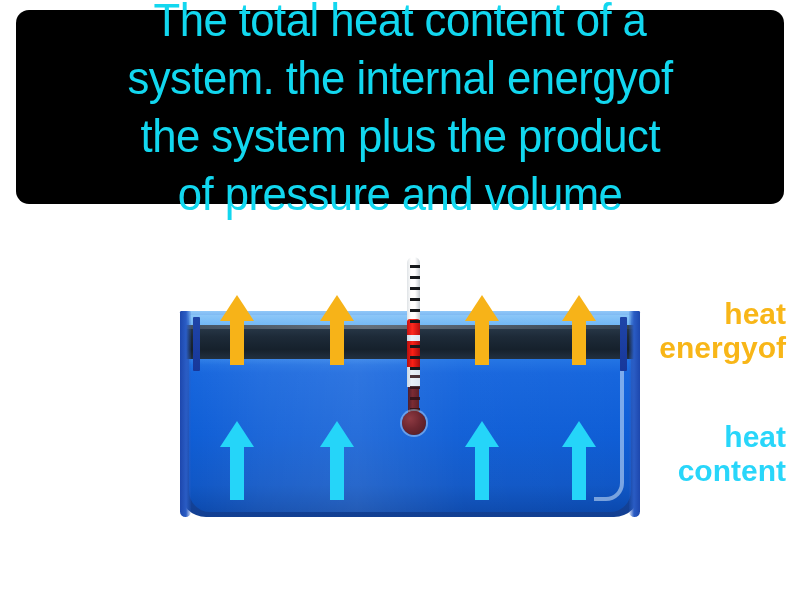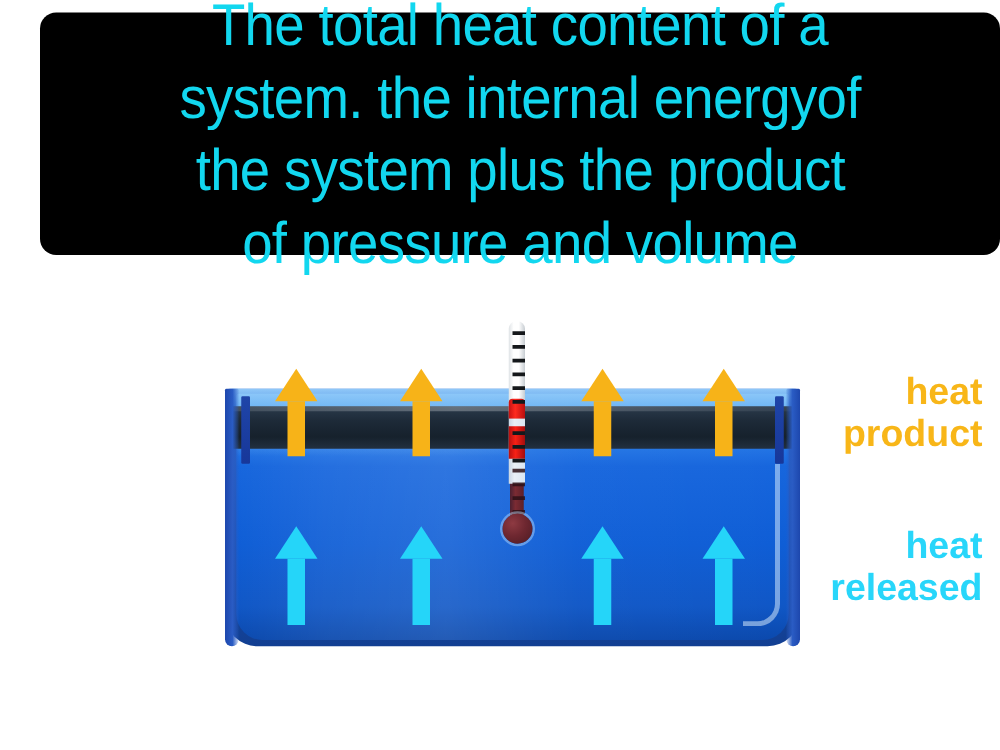--- a/index.html
+++ b/index.html
@@ -11,21 +11,21 @@
     width: 800px;
     height: 600px;
     position: relative;
     overflow: hidden;
     font-family: "Liberation Sans", sans-serif;
   }
 
   
   #definition-banner {
     position: absolute;
-    left: 32px;
+    left: 16px;
     top: 10px;
     width: 768px;
     height: 194px;
     background: #000000;
     border-radius: 13px;
     box-sizing: border-box;
     display: flex;
     flex-direction: column;
     align-items: center;
     justify-content: center;
@@ -386,20 +386,20 @@
         <div class="gap"></div>
       <div class="tk"></div>
         <div class="gap"></div>
       <div class="tk"></div>
     </div>
     <div class="thermo-bulb"></div>
   </div>
 
   <div class="side-label" id="label-heat-released">
     <div>heat</div>
-    <div>product</div>
+    <div>energyof</div>
   </div>
   <div class="side-label" id="label-heat-absorbed">
     <div>heat</div>
-    <div>released</div>
+    <div>content</div>
   </div>
 
 </div>
 
 </body></html>

